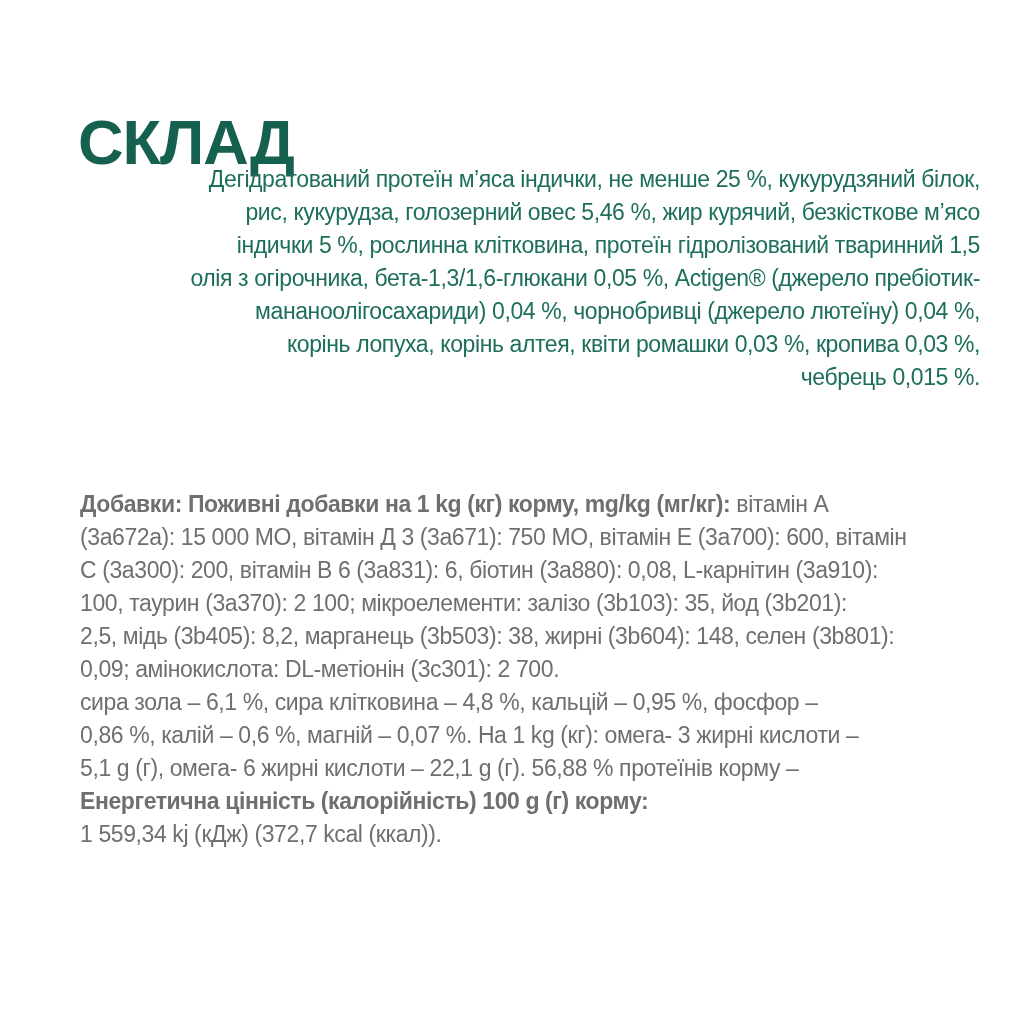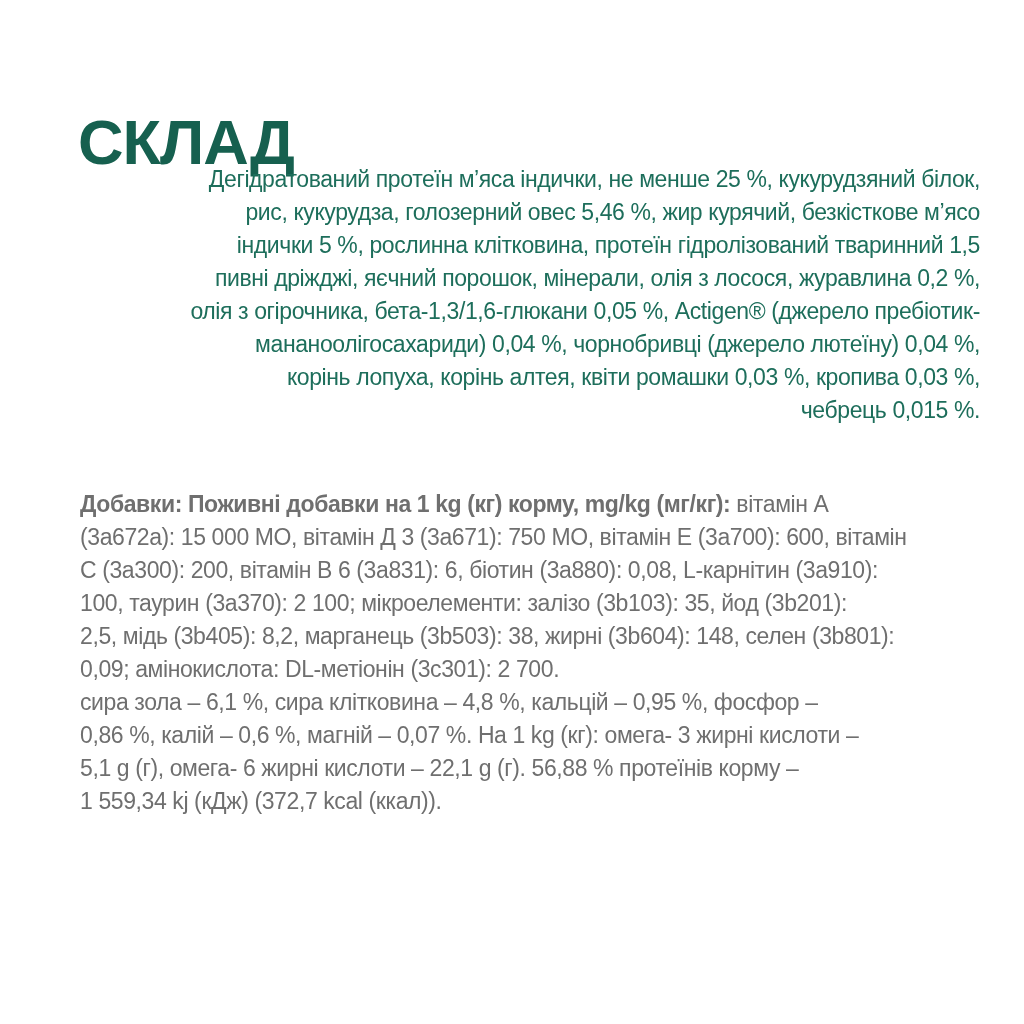--- a/index.html
+++ b/index.html
@@ -59,32 +59,32 @@
 </head>
 <body>
 
 <div class="label-root">
   <h1 class="page-title">СКЛАД</h1>
 
   <div class="text-block ingredients-block">
       <div class="line">Дегідратований протеїн м’яса індички, не менше 25 %, кукурудзяний білок,</div>
       <div class="line">рис, кукурудза, голозерний овес 5,46 %, жир курячий, безкісткове м’ясо</div>
       <div class="line">індички 5 %, рослинна клітковина, протеїн гідролізований тваринний 1,5</div>
-      <div class="line">пивні дріжджі, яєчний порошок, мінерали, олія з лосося, журавлина 0,2 %,</div>
       <div class="line">олія з огірочника, бета-1,3/1,6-глюкани 0,05 %, Actigen® (джерело пребіотик-</div>
       <div class="line">мананоолігосахариди) 0,04 %, чорнобривці (джерело лютеїну) 0,04 %,</div>
       <div class="line">корінь лопуха, корінь алтея, квіти ромашки 0,03 %, кропива 0,03 %,</div>
       <div class="line">чебрець 0,015 %.</div>
     </div>
 
   <div class="text-block additives-block">
       <div class="line"><span class="bold">Добавки: Поживні добавки на 1 kg (кг) корму, mg/kg (мг/кг):</span><span> вітамін А</span></div>
       <div class="line">(3a672a): 15 000 МО, вітамін Д 3 (3a671): 750 МО, вітамін Е (3a700): 600, вітамін</div>
       <div class="line">С (3a300): 200, вітамін В 6 (3a831): 6, біотин (3a880): 0,08, L-карнітин (3a910):</div>
       <div class="line">100, таурин (3a370): 2 100; мікроелементи: залізо (3b103): 35, йод (3b201):</div>
       <div class="line">2,5, мідь (3b405): 8,2, марганець (3b503): 38, жирні (3b604): 148, селен (3b801):</div>
       <div class="line">0,09; амінокислота: DL-метіонін (3c301): 2 700.</div>
       <div class="line">сира зола – 6,1 %, сира клітковина – 4,8 %, кальцій – 0,95 %, фосфор –</div>
       <div class="line">0,86 %, калій – 0,6 %, магній – 0,07 %. На 1 kg (кг): омега- 3 жирні кислоти –</div>
       <div class="line">5,1 g (г), омега- 6 жирні кислоти – 22,1 g (г). 56,88 % протеїнів корму –</div>
+      <div class="line"><span class="bold">Енергетична цінність (калорійність) 100 g (г) корму:</span></div>
       <div class="line">1 559,34 kj (кДж) (372,7 kcal (ккал)).</div>
     </div>
 </div>
 
 </body></html>

